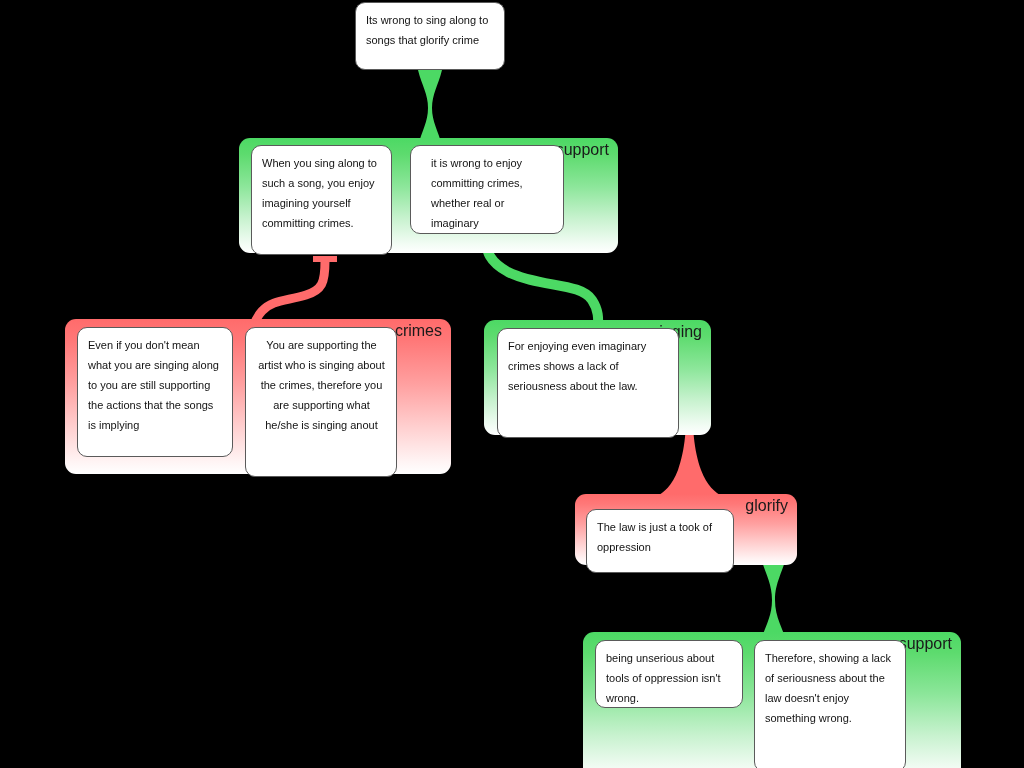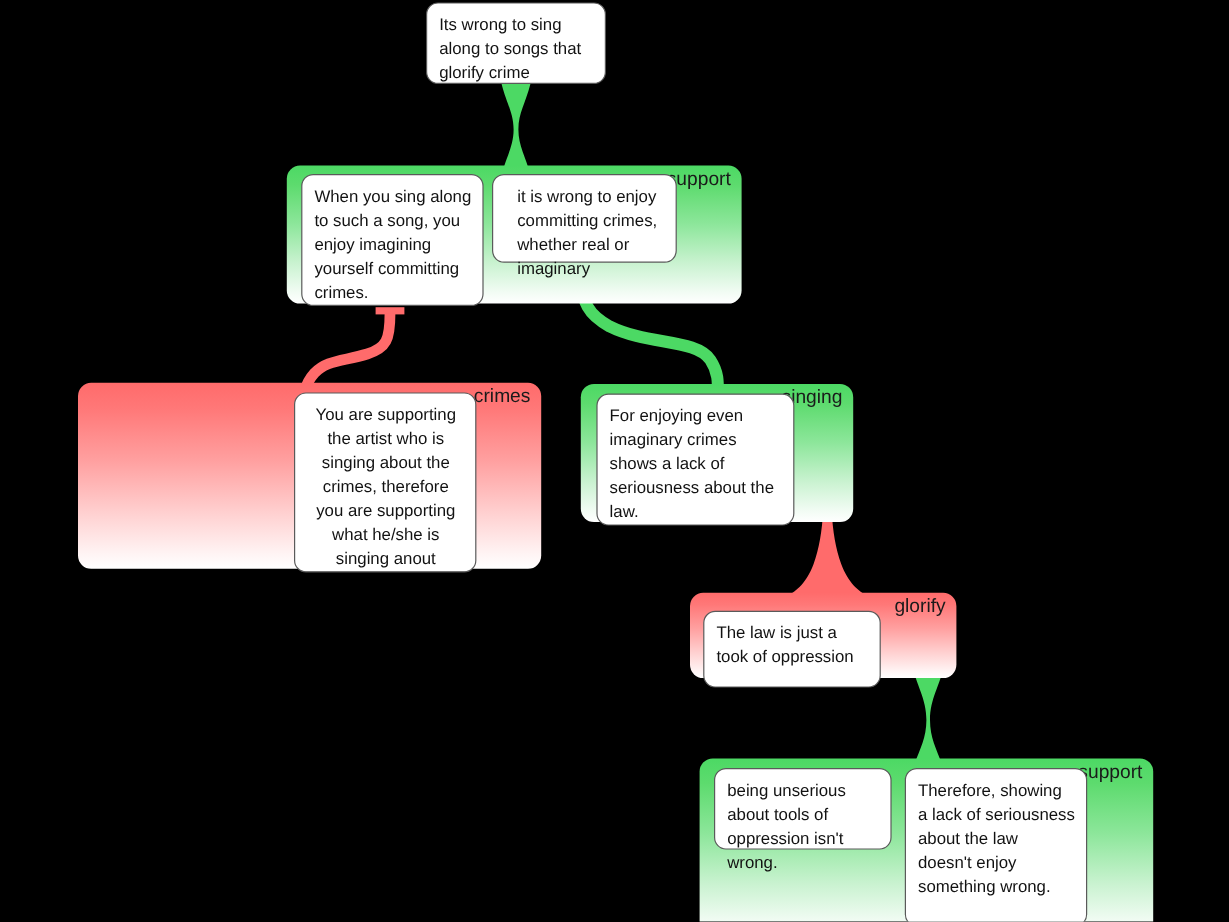--- a/index.html
+++ b/index.html
@@ -57,21 +57,21 @@
   }
 
   
   .claim {
     position: absolute;
     background: #ffffff;
     border: 1px solid #5a5a5a;
     border-radius: 10px;
     box-sizing: border-box;
     padding: 7px 9px 7px 10px;
-    font-size: 14px;
+    font-size: 11px;
     line-height: 20px;
     color: #121212;
     z-index: 3;
   }
   .claim.root {
     z-index: 4;
   }
 </style>
 </head>
 <body>
@@ -114,38 +114,41 @@
              C 775,582 783,572 788,551 Z"></path>
   </svg>
 
   <div class="claim root" style="left:355px; top:2px; width:150px; height:68px;">
     <span>Its wrong to sing along to songs that glorify crime</span>
   </div>
 
   <div class="panel support" style="left:239px; top:138px; width:379px; height:115px;">
     <span class="panel-label">support</span>
   </div>
-  <div class="claim" style="left:251px; top:145px; width:152px; height:110px;">
+  <div class="claim" style="left:251px; top:145px; width:141px; height:110px;">
     <span>When you sing along to such a song, you enjoy imagining yourself committing crimes.</span>
   </div>
-  <div class="claim" style="left:410px; top:145px; width:154px; height:74px;padding-left:20px;">
+  <div class="claim" style="left:410px; top:145px; width:154px; height:89px;padding-left:20px;">
     <span>it is wrong to enjoy committing crimes, whether real or imaginary</span>
   </div>
 
   <div class="panel oppose" style="left:65px; top:319px; width:386px; height:155px;">
     <span class="panel-label">crimes</span>
+  </div>
+  <div class="claim" style="left:77px; top:327px; width:156px; height:130px;">
+    <span>Even if you don't mean what you are singing along to you are still supporting the actions that the songs is implying</span>
   </div>
   <div class="claim" style="left:245px; top:327px; width:152px; height:150px;text-align:center;">
     <span>You are supporting the artist who is singing about the crimes, therefore you are supporting what he/she is singing anout</span>
   </div>
 
   <div class="panel support" style="left:484px; top:320px; width:227px; height:115px;">
     <span class="panel-label">singing</span>
   </div>
-  <div class="claim" style="left:497px; top:328px; width:165px; height:110px;">
+  <div class="claim" style="left:497px; top:328px; width:182px; height:110px;">
     <span>For enjoying even imaginary crimes shows a lack of seriousness about the law.</span>
   </div>
 
   <div class="panel oppose" style="left:575px; top:494px; width:222px; height:71px;">
     <span class="panel-label">glorify</span>
   </div>
   <div class="claim" style="left:586px; top:509px; width:148px; height:64px;">
     <span>The law is just a took of oppression</span>
   </div>
 

